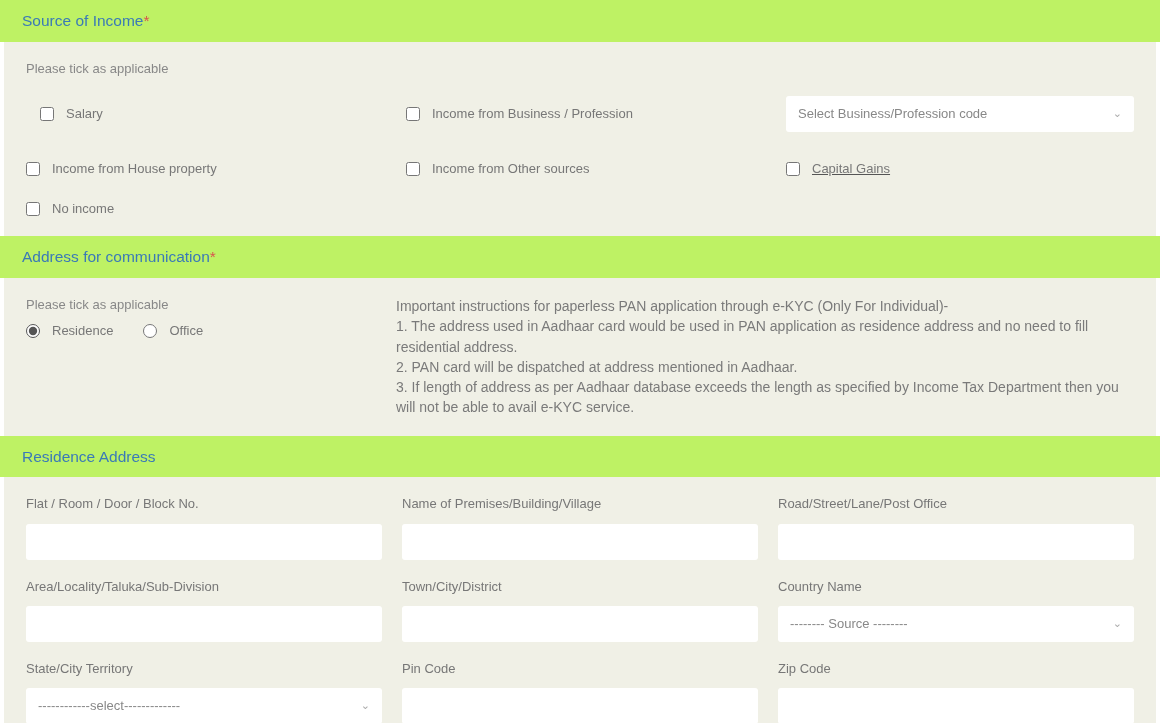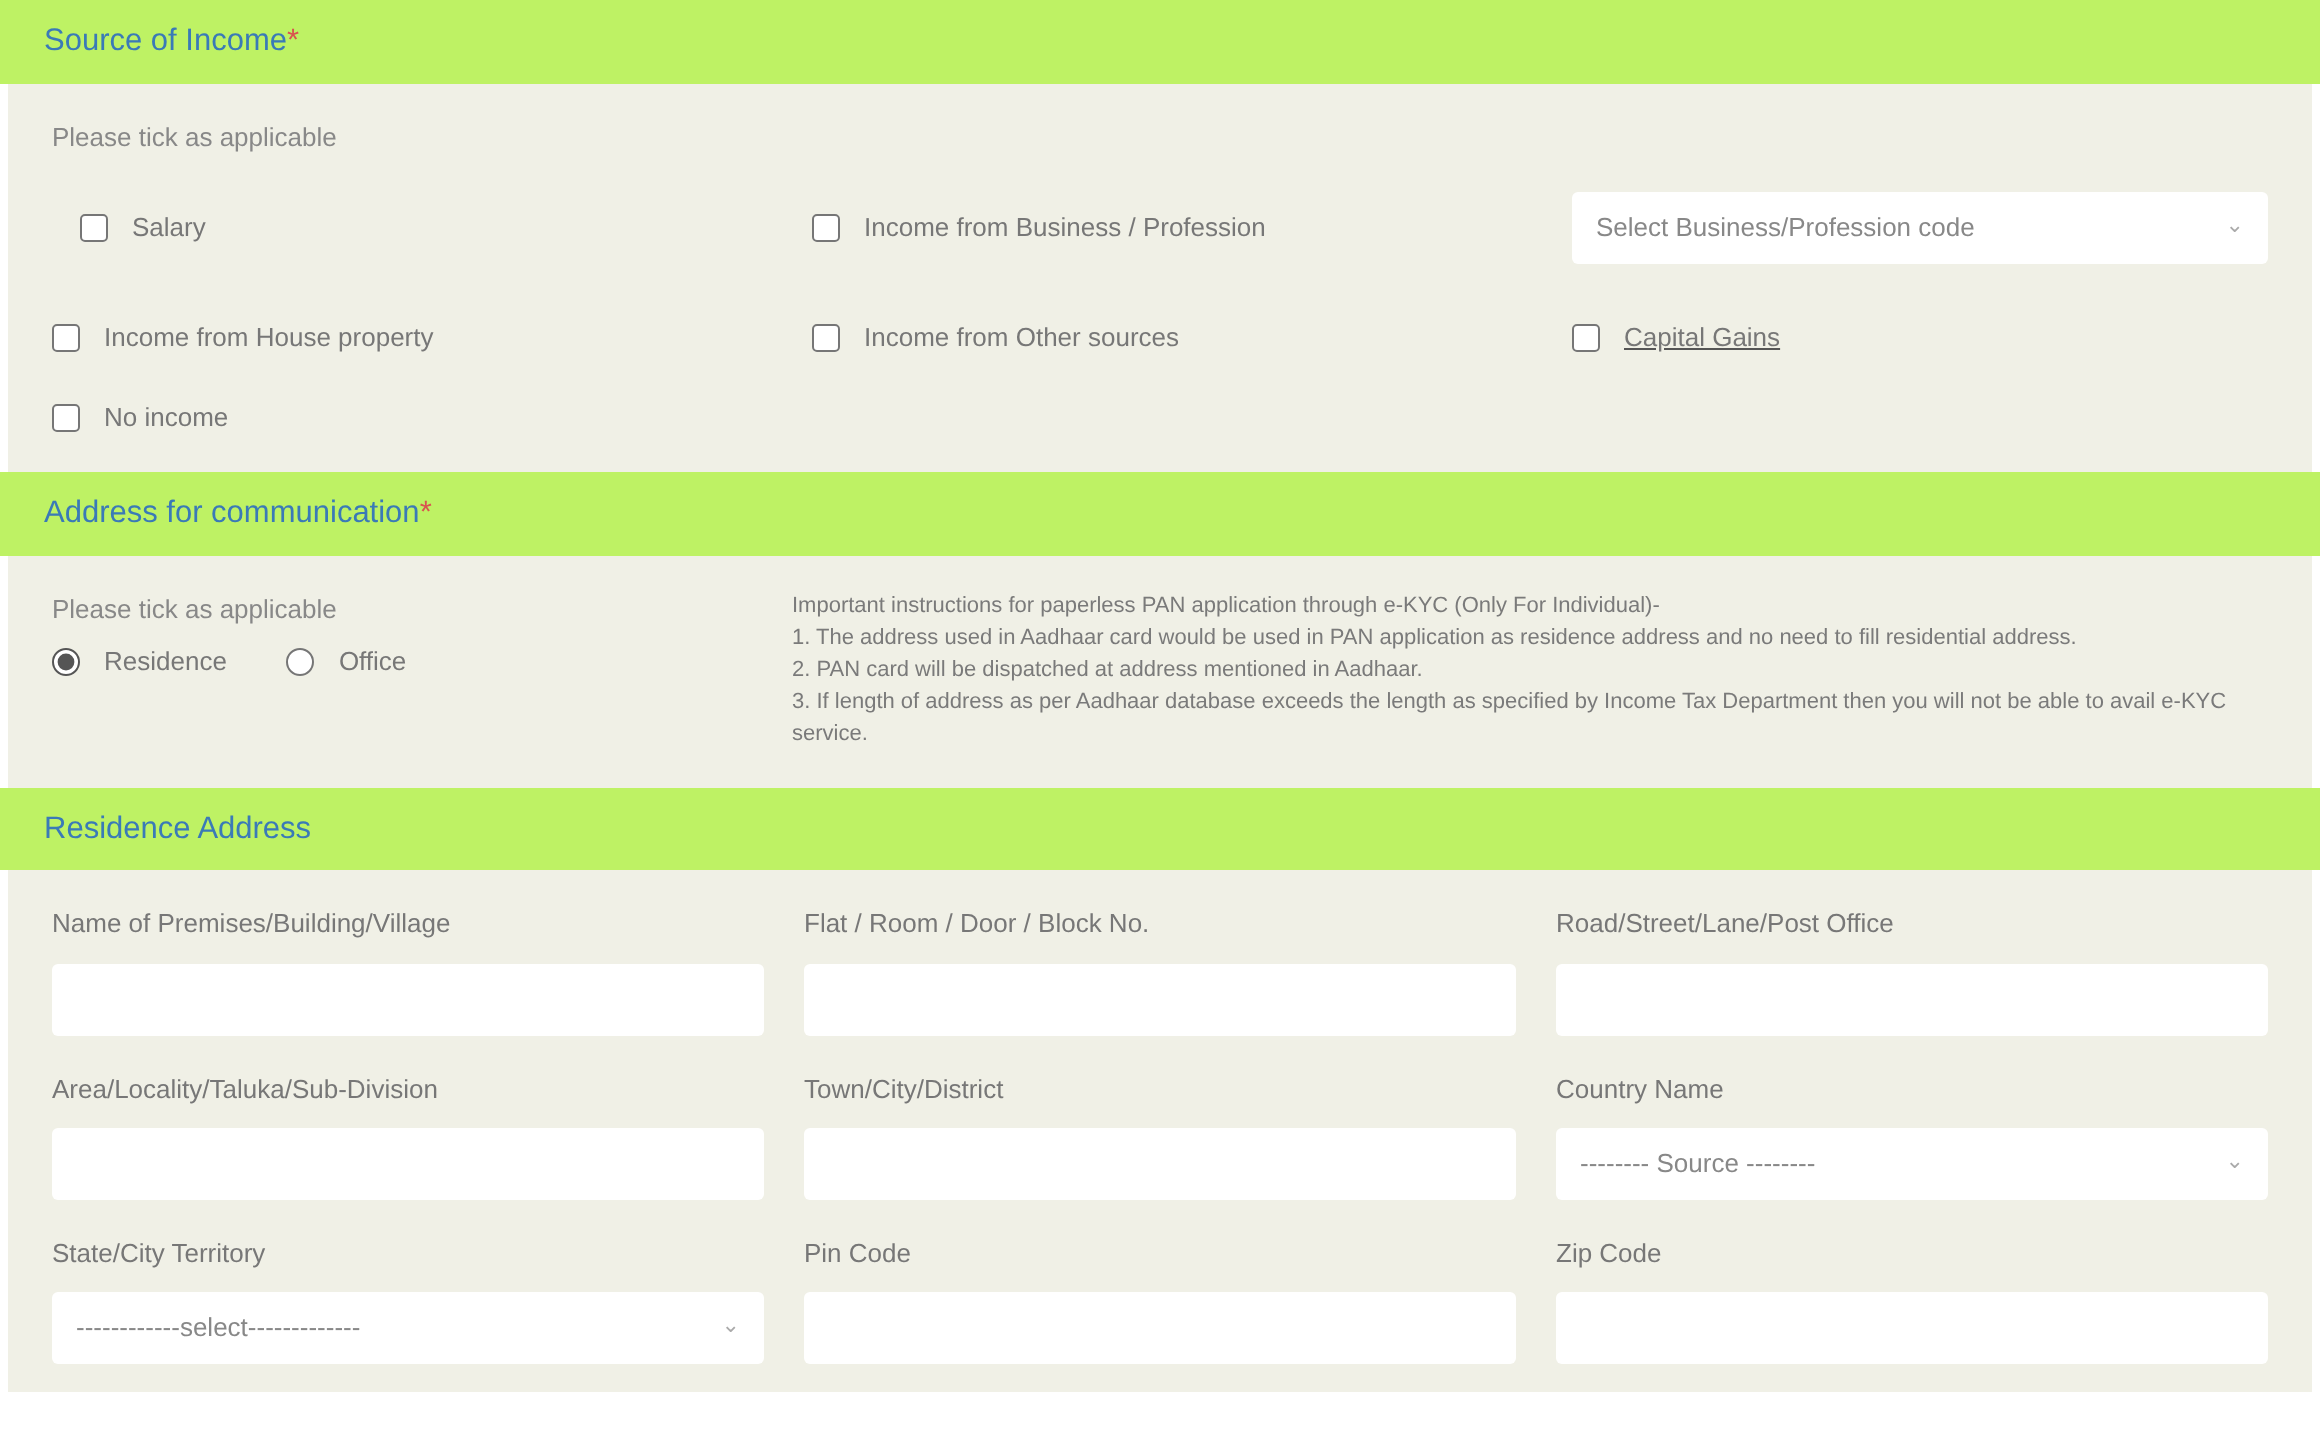--- a/index.html
+++ b/index.html
@@ -104,21 +104,21 @@
       display: flex;
       gap: 30px;
       align-items: flex-start;
     }
     .addr-comm-left {
       flex: 0 0 340px;
     }
     .addr-comm-right {
       flex: 1;
       color: #7a7a7a;
-      font-size: 11px;
+      font-size: 14px;
       line-height: 1.45;
     }
     .radio-group {
       display: flex;
       gap: 30px;
       margin-top: 8px;
     }
     .field-label {
       color: #777;
       font-size: 13px;
@@ -226,25 +226,25 @@
     </div>
   </div>
 
   <div class="section-header">
     <span>Residence Address</span>
   </div>
   <div class="section-body" style="padding-bottom:4px;">
 
     <div class="form-row">
       <div class="form-col">
+        <span class="field-label">Flat / Room / Door / Block No.</span>
+        <input class="text-input" type="text" style="">
+      </div>
+      <div class="form-col">
         <span class="field-label">Name of Premises/Building/Village</span>
-        <input class="text-input" type="text" style="">
-      </div>
-      <div class="form-col">
-        <span class="field-label">Flat / Room / Door / Block No.</span>
         <input class="text-input" type="text" style="">
       </div>
       <div class="form-col">
         <span class="field-label">Road/Street/Lane/Post Office</span>
         <input class="text-input" type="text" style="">
       </div>
     </div>
 
     <div class="form-row">
       <div class="form-col">

